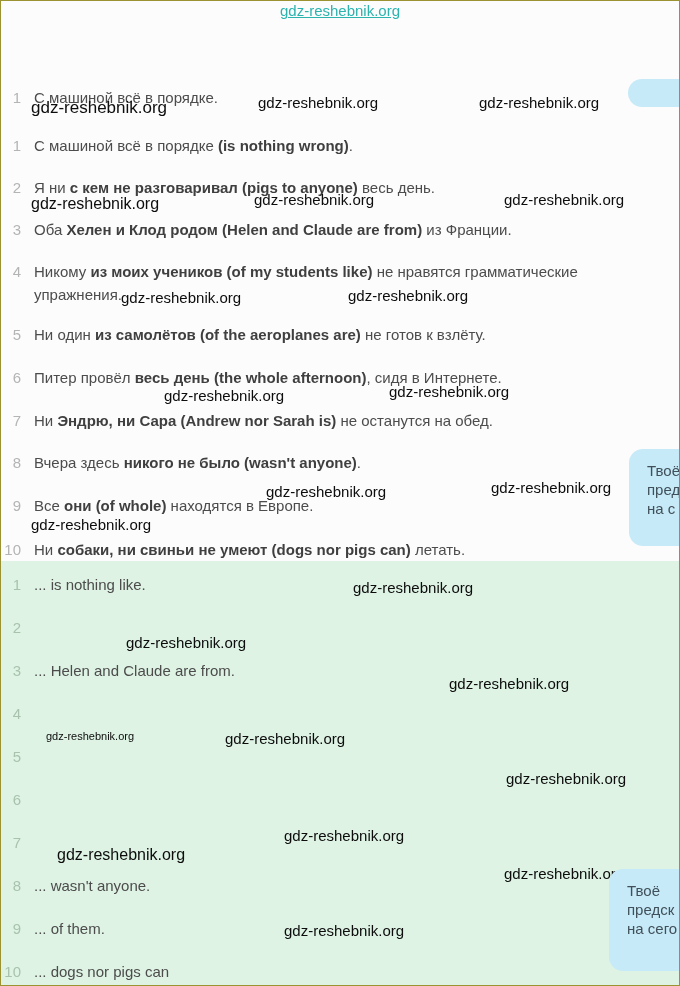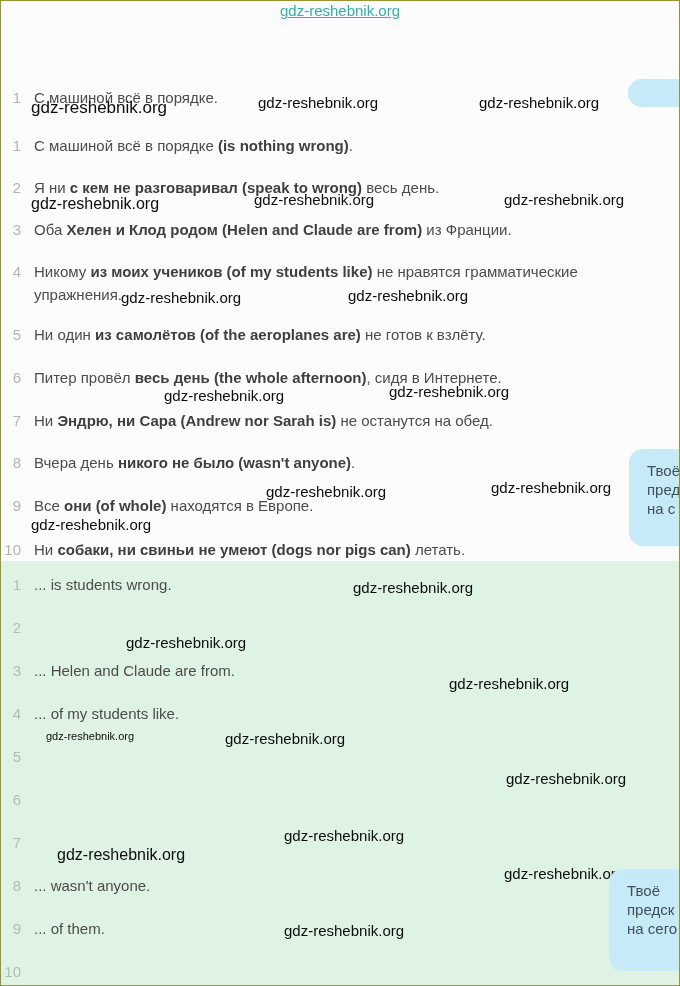--- a/index.html
+++ b/index.html
@@ -61,21 +61,21 @@
       <div class="task-row" style="top: 86px;">
         <div class="num">1</div>
         <div class="txt"><span>С машиной всё в порядке.</span></div>
       </div>
       <div class="task-row" style="top: 134px;">
         <div class="num">1</div>
         <div class="txt"><span>С машиной всё в порядке </span><b>(is nothing wrong)</b><span>.</span></div>
       </div>
       <div class="task-row" style="top: 176px;">
         <div class="num">2</div>
-        <div class="txt"><span>Я ни </span><b>с кем не разговаривал (speak to wrong)</b><span> весь день.</span></div>
+        <div class="txt"><span>Я ни </span><b>с кем не разговаривал (pigs to anyone)</b><span> весь день.</span></div>
       </div>
       <div class="task-row" style="top: 218px;">
         <div class="num">3</div>
         <div class="txt"><span>Оба </span><b>Хелен и Клод родом (Helen and Claude are from)</b><span> из Франции.</span></div>
       </div>
       <div class="task-row" style="top: 260px;">
         <div class="num">4</div>
         <div class="txt"><span>Никому </span><b>из моих учеников (of my students like)</b><span> не нравятся грамматические упражнения.</span></div>
       </div>
       <div class="task-row" style="top: 323px;">
@@ -85,66 +85,66 @@
       <div class="task-row" style="top: 366px;">
         <div class="num">6</div>
         <div class="txt"><span>Питер провёл </span><b>весь день (the whole afternoon)</b><span>, сидя в Интернете.</span></div>
       </div>
       <div class="task-row" style="top: 409px;">
         <div class="num">7</div>
         <div class="txt"><span>Ни </span><b>Эндрю, ни Сара (Andrew nor Sarah is)</b><span> не останутся на обед.</span></div>
       </div>
       <div class="task-row" style="top: 451px;">
         <div class="num">8</div>
-        <div class="txt"><span>Вчера день </span><b>никого не было (wasn't anyone)</b><span>.</span></div>
+        <div class="txt"><span>Вчера здесь </span><b>никого не было (wasn't anyone)</b><span>.</span></div>
       </div>
       <div class="task-row" style="top: 494px;">
         <div class="num">9</div>
         <div class="txt"><span>Все </span><b>они (of whole)</b><span> находятся в Европе.</span></div>
       </div>
       <div class="task-row" style="top: 538px;">
         <div class="num">10</div>
         <div class="txt"><span>Ни </span><b>собаки, ни свиньи не умеют (dogs nor pigs can)</b><span> летать.</span></div>
       </div>
     </div>
   <div id="answers">
       <div class="answer-row" style="top: 573px;">
         <div class="num">1</div>
-        <div class="txt">... is students wrong.</div>
+        <div class="txt">... is nothing like.</div>
       </div>
       <div class="answer-row" style="top: 616px;">
         <div class="num">2</div>
       </div>
       <div class="answer-row" style="top: 659px;">
         <div class="num">3</div>
         <div class="txt">... Helen and Claude are from.</div>
       </div>
       <div class="answer-row" style="top: 702px;">
         <div class="num">4</div>
-        <div class="txt">... of my students like.</div>
       </div>
       <div class="answer-row" style="top: 745px;">
         <div class="num">5</div>
       </div>
       <div class="answer-row" style="top: 788px;">
         <div class="num">6</div>
       </div>
       <div class="answer-row" style="top: 831px;">
         <div class="num">7</div>
       </div>
       <div class="answer-row" style="top: 874px;">
         <div class="num">8</div>
         <div class="txt">... wasn't anyone.</div>
       </div>
       <div class="answer-row" style="top: 917px;">
         <div class="num">9</div>
         <div class="txt">... of them.</div>
       </div>
       <div class="answer-row" style="top: 960px;">
         <div class="num">10</div>
+        <div class="txt">... dogs nor pigs can</div>
       </div>
     </div>
   <div id="watermarks">
       <div class="wm" style="left: 30px; top: 97px; font-size: 17px;">gdz-reshebnik.org</div>
       <div class="wm" style="left: 257px; top: 93px; font-size: 15px;">gdz-reshebnik.org</div>
       <div class="wm" style="left: 478px; top: 93px; font-size: 15px;">gdz-reshebnik.org</div>
       <div class="wm" style="left: 30px; top: 194px; font-size: 16px;">gdz-reshebnik.org</div>
       <div class="wm" style="left: 253px; top: 190px; font-size: 15px;">gdz-reshebnik.org</div>
       <div class="wm" style="left: 503px; top: 190px; font-size: 15px;">gdz-reshebnik.org</div>
       <div class="wm" style="left: 120px; top: 288px; font-size: 15px;">gdz-reshebnik.org</div>

